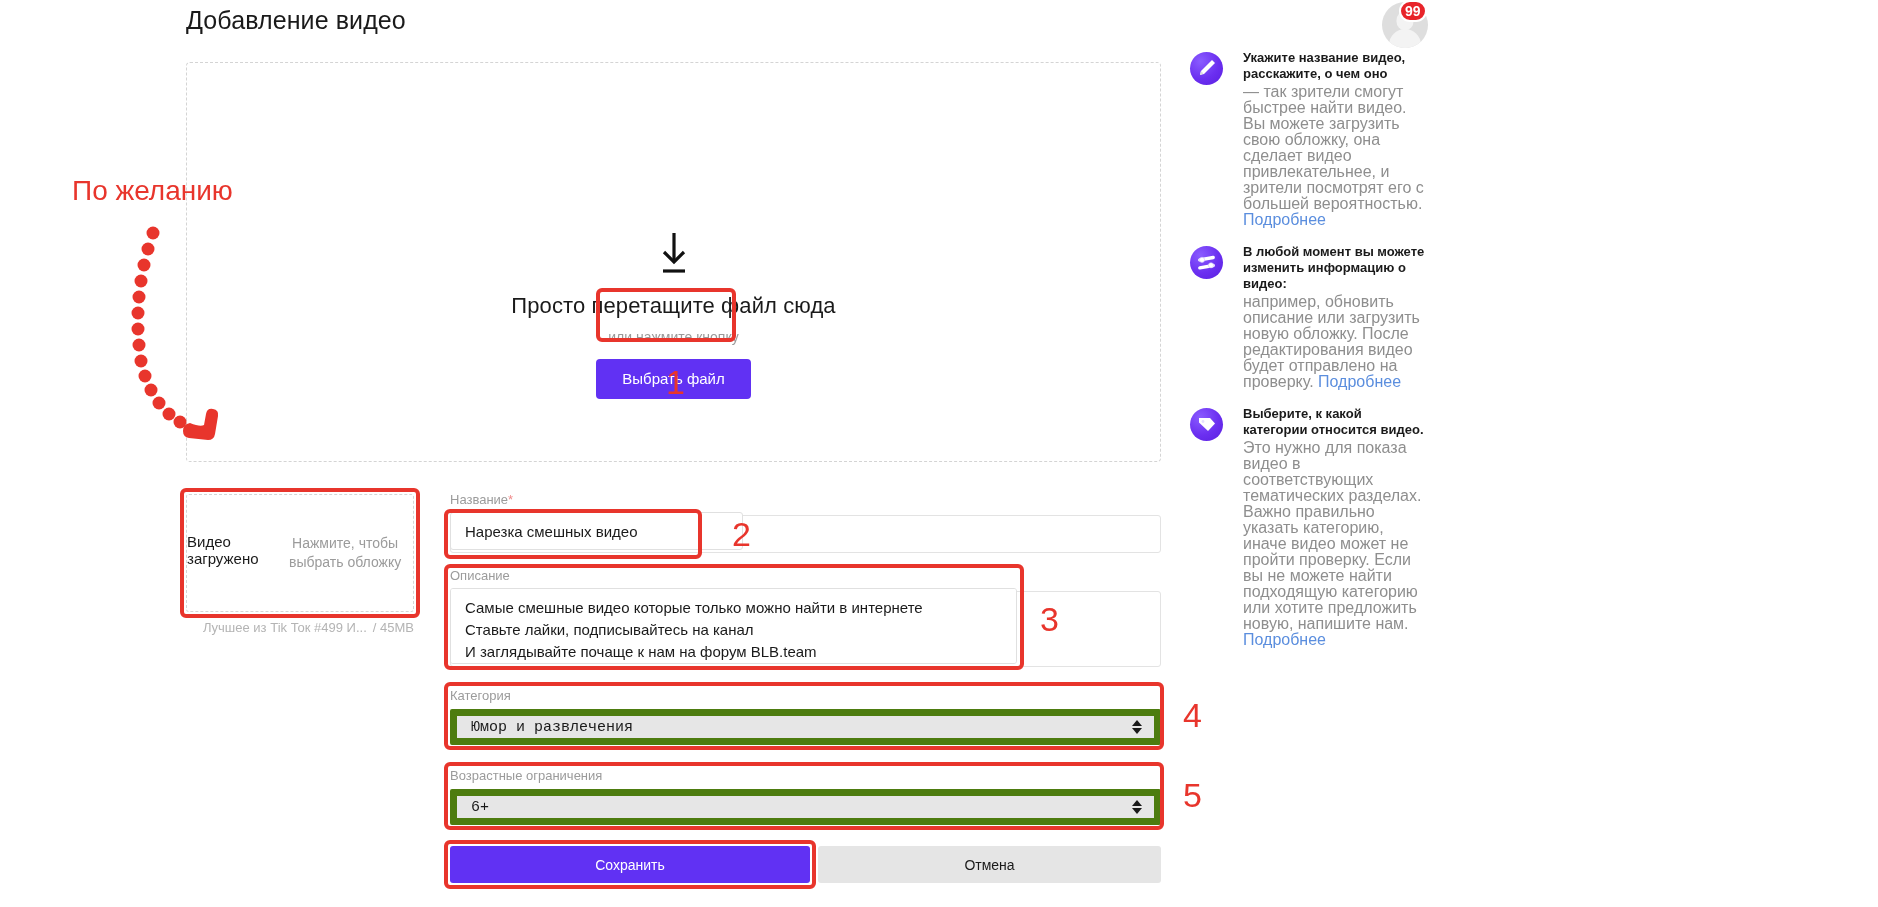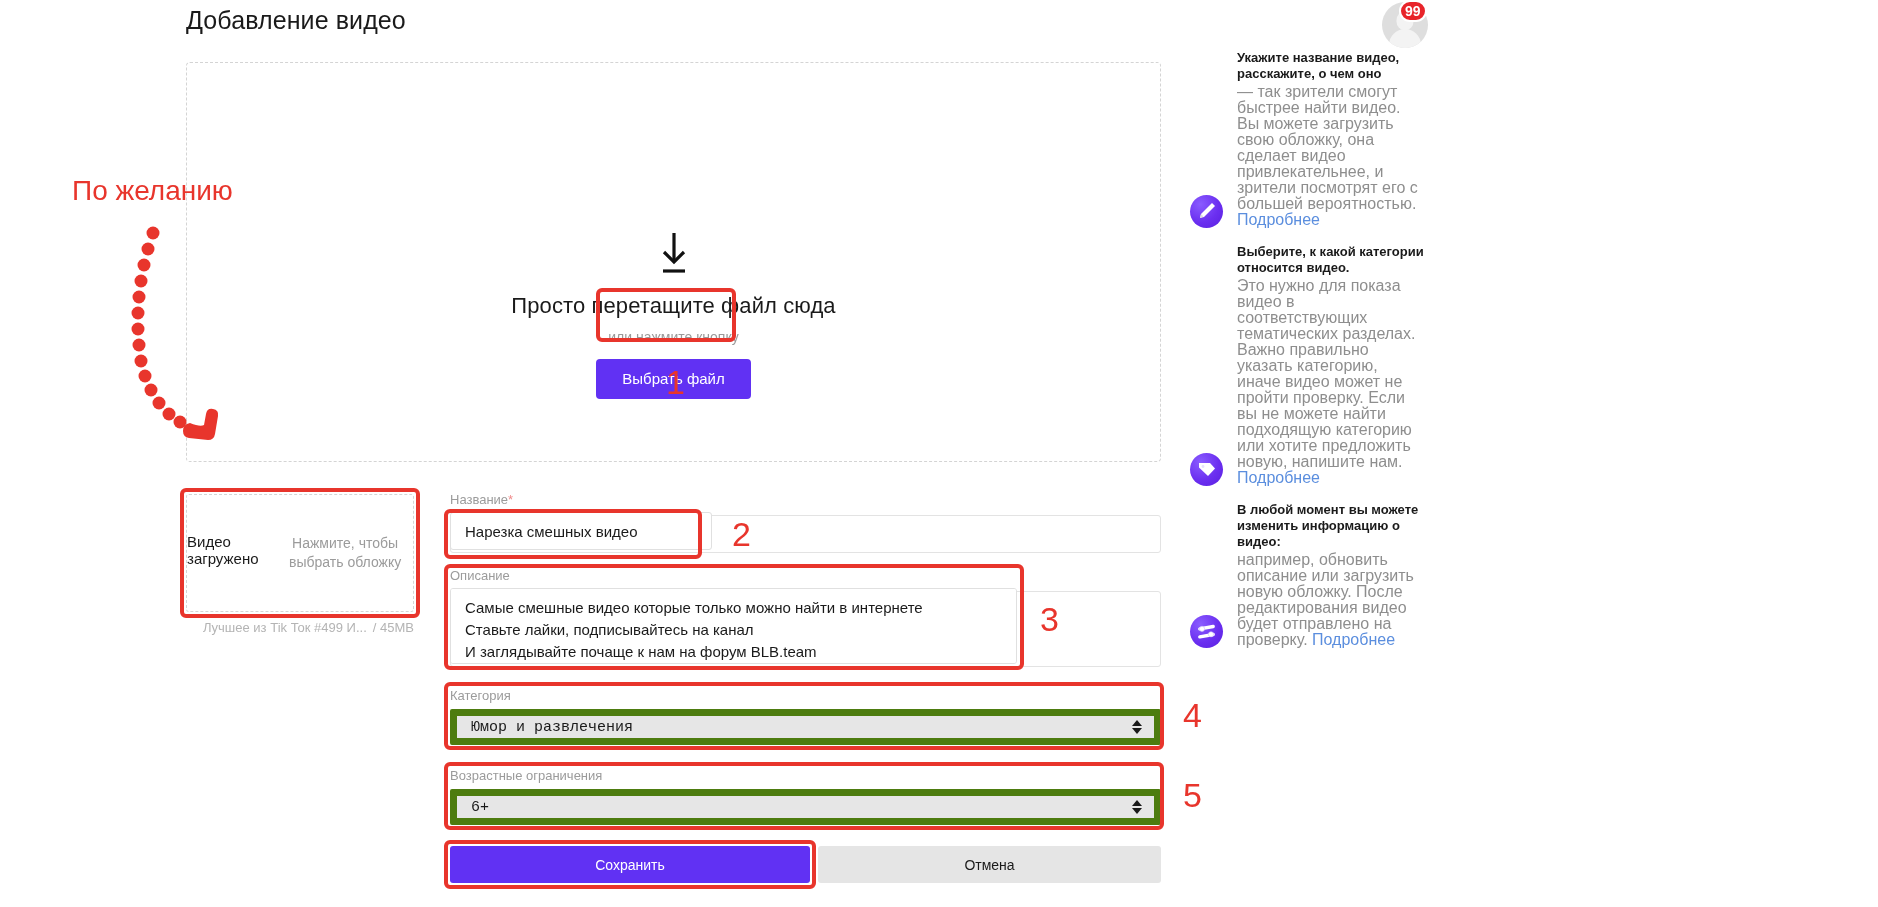--- a/index.html
+++ b/index.html
@@ -129,21 +129,21 @@
     font-size:14px; cursor:pointer; font-family:"Liberation Sans", sans-serif;
   }
   .btn-cancel {
     position:absolute; left:818px; top:846px; width:343px; height:37px;
     background:#e5e5e5; color:#1a1a1a; border:none; border-radius:3px;
     font-size:14px; cursor:pointer; font-family:"Liberation Sans", sans-serif;
   }
 
   
   .tips { position:absolute; left:1190px; top:50px; width:235px; }
-  .tip { display:flex; gap:14px; margin-bottom: 16px; align-items: flex-end; }
+  .tip { display:flex; gap:20px; margin-bottom: 16px; }
   .tip-icon {
     flex: 0 0 33px; width:33px; height:33px; border-radius:50%;
     background: radial-gradient(circle at 32% 28%, #8a5cff 0%, #6b2ff0 55%, #5a1fe0 100%);
     position:relative; overflow:hidden; margin-top:2px;
   }
   .tip-icon svg { position:absolute; left:0; top:0; }
   .tip-body { flex: 1 1 auto; }
   .tip-head {
     font-size: 13px; font-weight: 700; color:#1a1a1a; line-height: 16px;
     margin-bottom: 2px;
@@ -207,21 +207,21 @@
     <span class="size">/ 45MB</span>
   </div>
 
   <div class="ghost" style="left:450px;top:515px;width:711px;height:38px;"></div>
   <div class="ghost" style="left:450px;top:591px;width:711px;height:76px;"></div>
 
   <div class="fld" style="left:450px;top:492px;width:711px;">
     <div class="field-label">
       <span>Название</span><span class="req">*</span>
     </div>
-    <input class="inp" style="width: 262px; margin-top: 5px;" value="Нарезка смешных видео">
+    <input class="inp" style="width: 293px; margin-top: 5px;" value="Нарезка смешных видео">
   </div>
 
   <div class="fld" style="left:450px;top:568px;width:663px;">
     <div class="field-label">Описание</div>
     <textarea class="txt" style="width: 567px; margin-top: 5px;">Самые смешные видео которые только можно найти в интернете
 Ставьте лайки, подписывайтесь на канал
 И заглядывайте почаще к нам на форум BLB.team</textarea>
   </div>
 
   <div class="fld" style="left:450px;top:688px;width:711px;">
@@ -260,42 +260,42 @@
       </div>
       <div class="tip-body">
         <div class="tip-head">Укажите название видео, расскажите, о чем оно</div>
         <div class="tip-text"><span>— так зрители смогут быстрее найти видео. Вы можете загрузить свою обложку, она сделает видео привлекательнее, и зрители посмотрят его с большей вероятностью. </span><span class="tip-link">Подробнее</span></div>
       </div>
     </div>
 
     <div class="tip">
       <div class="tip-icon">
         <svg width="33" height="33" viewBox="0 0 33 33">
-          <path d="M9 10 H20 L25 15.5 L18 23 L9 14.5 Z" fill="#ffffff"></path>
-          <circle cx="13" cy="13.5" r="1.4" fill="#e6e0ff"></circle>
-        </svg>
-      </div>
-      <div class="tip-body">
-        <div class="tip-head">Выберите, к какой категории относится видео.</div>
-        <div class="tip-text"><span>Это нужно для показа видео в соответствующих тематических разделах. Важно правильно указать категорию, иначе видео может не пройти проверку. Если вы не можете найти подходящую категорию или хотите предложить новую, напишите нам. </span><span class="tip-link">Подробнее</span></div>
-      </div>
-    </div>
-
-    <div class="tip">
-      <div class="tip-icon">
-        <svg width="33" height="33" viewBox="0 0 33 33">
           <rect x="8" y="11" width="17" height="3.4" rx="1.7" fill="#fff" transform="rotate(-10 16.5 12.7)"></rect>
           <circle cx="12" cy="13.8" r="2.6" fill="#fff" stroke="#c9b8ff" stroke-width="0.6"></circle>
           <rect x="8" y="19" width="17" height="3.4" rx="1.7" fill="#fff" transform="rotate(-10 16.5 20.7)"></rect>
           <circle cx="21" cy="19.3" r="2.6" fill="#fff" stroke="#c9b8ff" stroke-width="0.6"></circle>
         </svg>
       </div>
       <div class="tip-body">
         <div class="tip-head">В любой момент вы можете изменить информацию о видео:</div>
         <div class="tip-text"><span>например, обновить описание или загрузить новую обложку. После редактирования видео будет отправлено на проверку. </span><span class="tip-link">Подробнее</span></div>
+      </div>
+    </div>
+
+    <div class="tip">
+      <div class="tip-icon">
+        <svg width="33" height="33" viewBox="0 0 33 33">
+          <path d="M9 10 H20 L25 15.5 L18 23 L9 14.5 Z" fill="#ffffff"></path>
+          <circle cx="13" cy="13.5" r="1.4" fill="#e6e0ff"></circle>
+        </svg>
+      </div>
+      <div class="tip-body">
+        <div class="tip-head">Выберите, к какой категории относится видео.</div>
+        <div class="tip-text"><span>Это нужно для показа видео в соответствующих тематических разделах. Важно правильно указать категорию, иначе видео может не пройти проверку. Если вы не можете найти подходящую категорию или хотите предложить новую, напишите нам. </span><span class="tip-link">Подробнее</span></div>
       </div>
     </div>
 
   </div>
 
   <div class="anno-label" style="left:72px;top:175px;">По желанию</div>
 
   <svg class="anno-arrow" width="140" height="240" viewBox="0 0 140 240">
     <g fill="#e8352c">
       <circle cx="33" cy="8" r="6.5"></circle>

